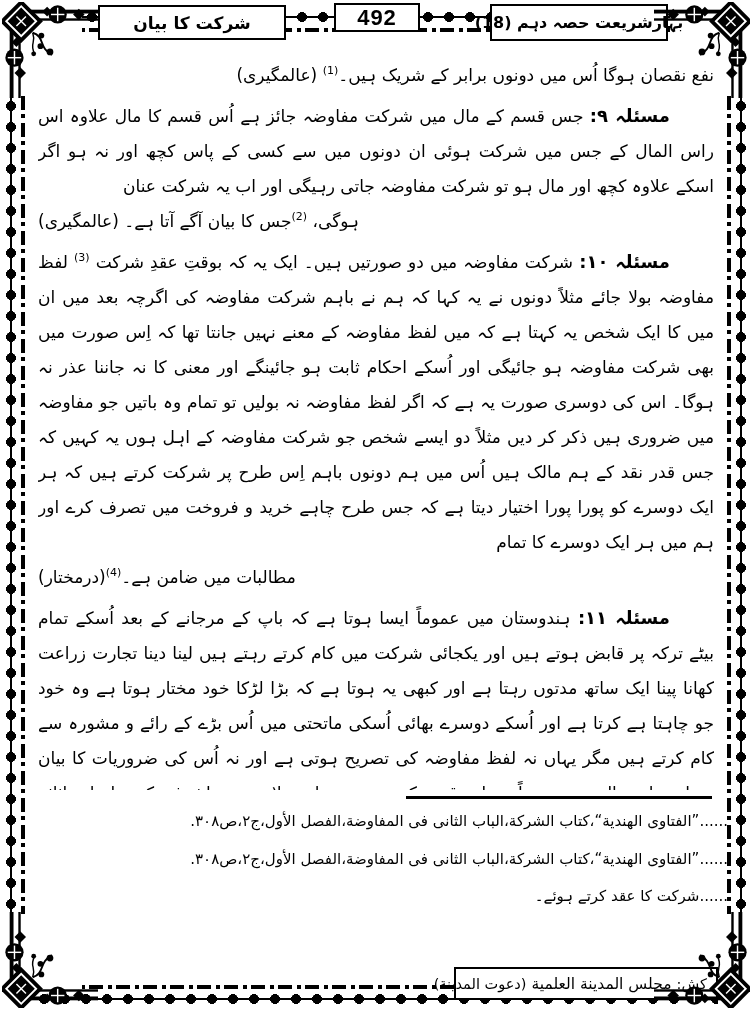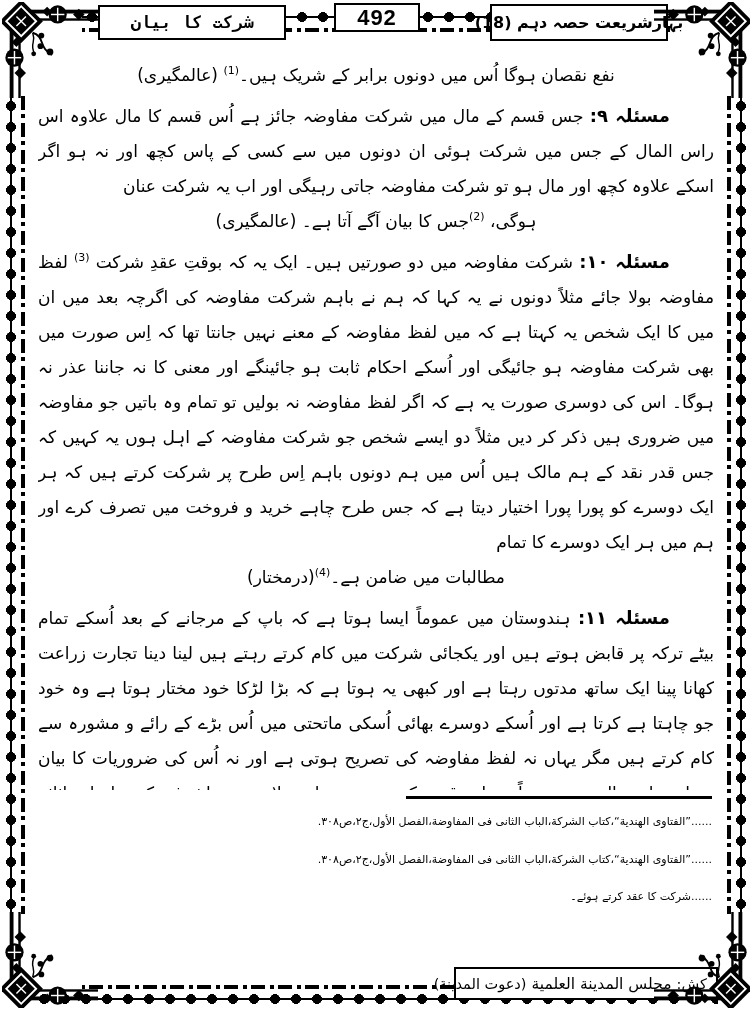--- a/index.html
+++ b/index.html
@@ -64,44 +64,44 @@
   .hbox {
     position: absolute; z-index: 3;
     background: #fff; border: 2.5px solid #000;
     display: flex; align-items: center; justify-content: center;
     white-space: nowrap;
   }
   .hbox.title-right { top: 4px; right: 84px; width: 178px; height: 37px; font-size: 16px; font-weight: bold; }
   .hbox.page-num    { top: 3px; right: 332px; width: 86px; height: 29px;
                       font-family: "Liberation Sans", sans-serif; font-weight: bold; font-size: 22px;
                       letter-spacing: 1px; direction: ltr; }
-  .hbox.title-left  { top: 5px; left: 98px; width: 188px; height: 35px; font-size: 17px; font-weight: bold; font-family: Liberation Mono, monospace; }
+  .hbox.title-left  { top: 5px; left: 98px; width: 188px; height: 35px; font-size: 17px; font-weight: bold; }
 
   
   .body-text {
     position: absolute; top: 56px; left: 38px; right: 38px; height: 734px;
     overflow: hidden; z-index: 2;
     font-size: 17px; line-height: 35px;
     text-align: justify;
   }
-  .intro-line { text-align: center; margin: 2px 0 4px 0; }
+  .intro-line { margin: 2px 0 4px 0; }
   .masala { margin-top: 5px; }
   .masala p { margin: 0; text-indent: 44px; }
   .masala-label { font-weight: bold; font-size: 18px; }
-  .tail-line { text-align: center; margin: 0; }
+  .tail-line { text-align: left; margin: 0; }
   sup { font-size: 11px; line-height: 0; vertical-align: super; }
 
   
   .fn-rule {
     position: absolute; top: 796px; right: 40px; width: 306px; height: 2.5px;
     background: #000; z-index: 2;
   }
   .footnotes {
-    position: absolute; top: 803px; right: 40px; left: 40px; z-index: 2;
-    text-align: right; font-size: 11px; line-height: 37.5px;
+    position: absolute; top: 803px; right: 24px; left: 40px; z-index: 2;
+    text-align: right; font-size: 15px; line-height: 37.5px;
   }
   .footnote { white-space: nowrap; overflow: hidden; }
 
   
   .footer-dash  { bottom: 21px; left: 82px; right: 82px; }
   .footer-beads { bottom: 5px;  left: 34px; right: 34px; }
   .footer-box {
     position: absolute; bottom: 10px; right: 34px; width: 264px; height: 33px; z-index: 3;
     background: #fff; border: 2.5px solid #000;
     display: flex; align-items: center; justify-content: center; gap: 5px;

